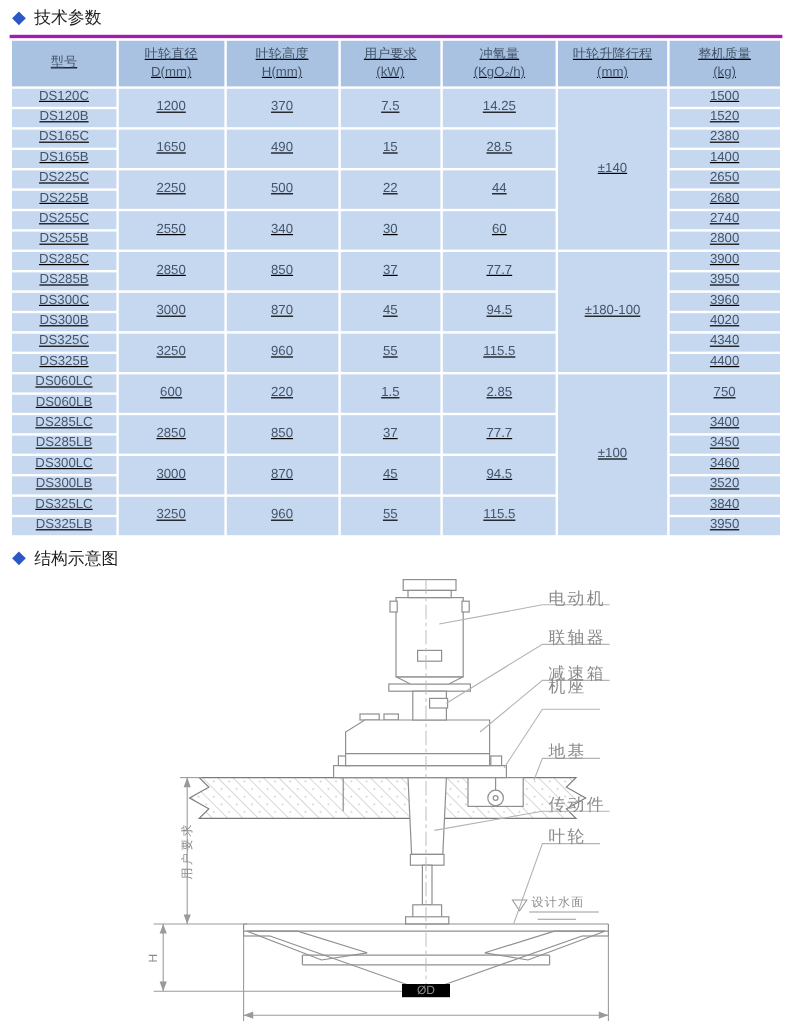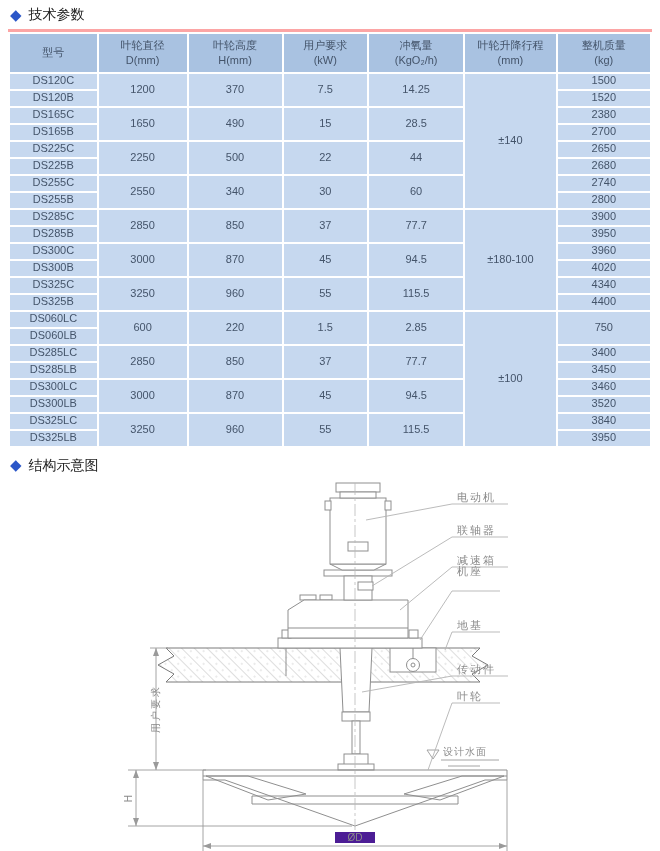--- a/index.html
+++ b/index.html
@@ -1,27 +1,27 @@
 <!DOCTYPE html>
 <html><head>
 <meta charset="utf-8">
 <style>
   html,body{margin:0;padding:0;background:#fff;}
   body{width:660px;height:851px;font-family:"Liberation Sans","DejaVu Sans",sans-serif;overflow:hidden;}
   .section-title{display:flex;align-items:center;gap:7px;margin:6px 0 5px 10px;font-size:14px;color:#222;}
   .diamond{color:#2b57c8;font-size:15px;line-height:1;transform:translateY(-1px);}
   
-  .tblwrap{margin:0 8px;border-top:3px solid #fca5a5;}
+  .tblwrap{margin:0 8px;border-top:3px solid #a21caf;text-decoration:underline;}
   table{border-collapse:separate;border-spacing:2px;width:644px;background:#fff;table-layout:fixed;}
   th{background:#a9c2e1;color:#44546a;font-weight:normal;font-size:11px;padding:4px 1px;line-height:1.35;}
   td{background:#c6d8ef;color:#44546a;font-size:11px;text-align:center;padding:0 1px;height:15px;line-height:1.05;}
   
   .diagram{position:relative;width:660px;height:382px;}
   .diagram svg{position:absolute;left:0;top:0;}
-  .dlabel{position:absolute;left:457px;font-size:11px;color:#8b8b8b;letter-spacing:2px;white-space:nowrap;}
+  .dlabel{position:absolute;left:457px;font-size:14px;color:#8b8b8b;letter-spacing:2px;white-space:nowrap;}
   .dimlabel{position:absolute;font-size:10px;color:#8b8b8b;text-align:center;white-space:nowrap;}
   .rot{transform:rotate(-90deg);transform-origin:center center;letter-spacing:2px;}
 </style>
 </head>
 <body>
 
 <div class="section-title">
   <span class="diamond">◆</span>
   <span>技术参数</span>
 </div>
@@ -85,21 +85,21 @@
         <tr>
           <td>DS165C</td>
           <td rowspan="2">1650</td>
           <td rowspan="2">490</td>
           <td rowspan="2">15</td>
           <td rowspan="2">28.5</td>
           <td>2380</td>
         </tr>
         <tr>
           <td>DS165B</td>
-          <td>2700</td>
+          <td>1400</td>
         </tr>
         <tr>
           <td>DS225C</td>
           <td rowspan="2">2250</td>
           <td rowspan="2">500</td>
           <td rowspan="2">22</td>
           <td rowspan="2">44</td>
           <td>2650</td>
         </tr>
         <tr>
@@ -339,14 +339,14 @@
   <div class="dlabel" style="top:73px">减速箱</div>
   <div class="dlabel" style="top:84px">机座</div>
   <div class="dlabel" style="top:138px">地基</div>
   <div class="dlabel" style="top:182px">传动件</div>
   <div class="dlabel" style="top:209px">叶轮</div>
 
   <div class="dimlabel" style="left:443px;top:265px;letter-spacing:1px">设计水面</div>
 
   <div class="dimlabel rot" style="left:118px;top:222px;width:76px">用户要求</div>
   <div class="dimlabel rot" style="left:112px;top:312px;width:32px">H</div>
-  <div class="dimlabel" style="left:335px;top:352px;width:40px;background:#4c1d95">ØD</div>
+  <div class="dimlabel" style="left:335px;top:340px;width:40px;background:#000000">ØD</div>
 </div>
 
 </body></html>

